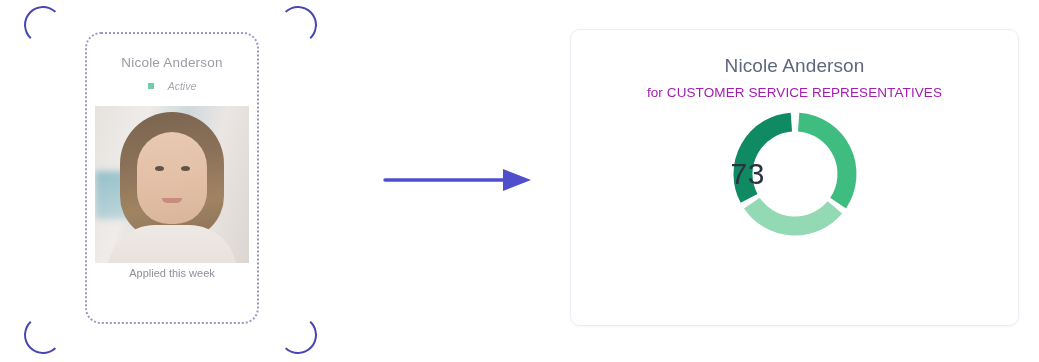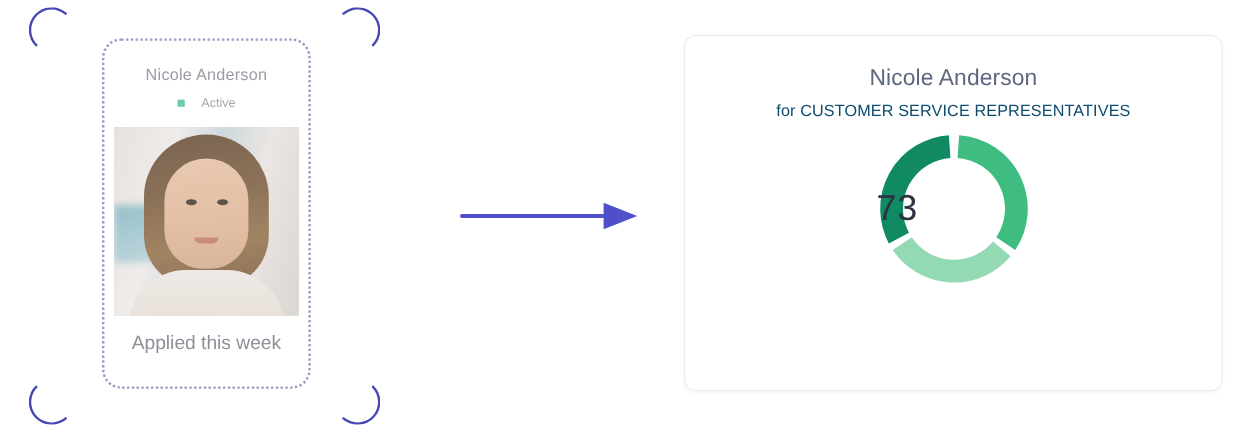--- a/index.html
+++ b/index.html
@@ -81,20 +81,21 @@
     font-size: 13.5px;
     color: #9b9ba6;
     letter-spacing: .2px;
     line-height: 1;
   }
   #status-row {
     margin-top: 10px;
     display: flex;
     align-items: center;
     gap: 14px;
+    font-style: italic;
   }
   #status-dot {
     width: 6px;
     height: 6px;
     background: #6ecfa6;
     display: block;
   }
   #status-label {
     font-size: 10.5px;
     color: #a6a6b0;
@@ -165,22 +166,22 @@
     position: absolute;
     left: 50%;
     bottom: -10px;
     transform: translateX(-50%);
     width: 130px;
     height: 48px;
     border-radius: 60px 60px 0 0;
     background: linear-gradient(180deg, #efe9e5, #e7e0da);
   }
   #applied-label {
-    margin-top: 15px;
-    font-size: 16px;
+    margin-top: 4px;
+    font-size: 11px;
     color: #8f8f9a;
   }
 
   
   #flow-arrow {
     position: absolute;
     left: 383px;
     top: 164px;
     width: 150px;
     height: 32px;
@@ -205,21 +206,21 @@
   }
   #score-name {
     font-size: 19px;
     color: #5f6780;
     letter-spacing: .1px;
     line-height: 1.1;
   }
   #score-subtitle {
     margin-top: 8px;
     font-size: 13.5px;
-    color: #0c4a6e;
+    color: #a21caf;
     letter-spacing: .1px;
   }
   #donut-wrap {
     margin-top: 10px;
     position: relative;
     width: 128px;
     height: 128px;
   }
   #donut-value {
     position: absolute;

